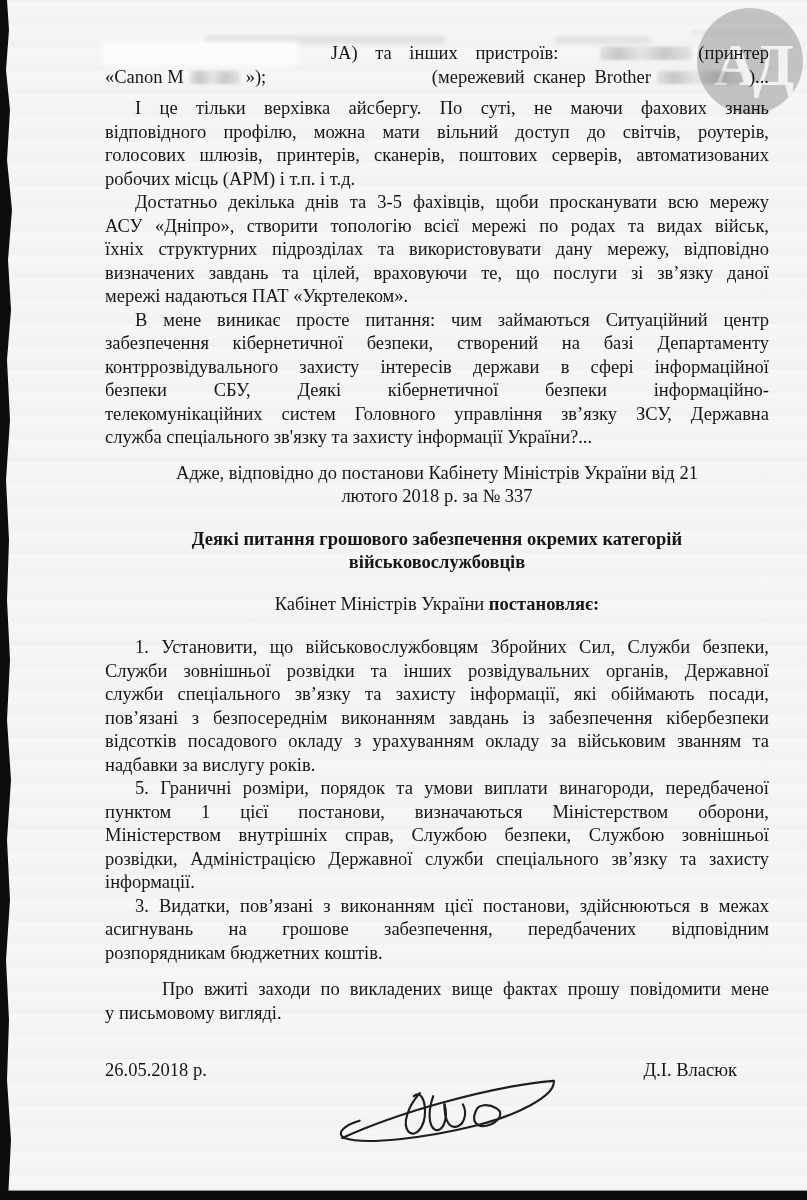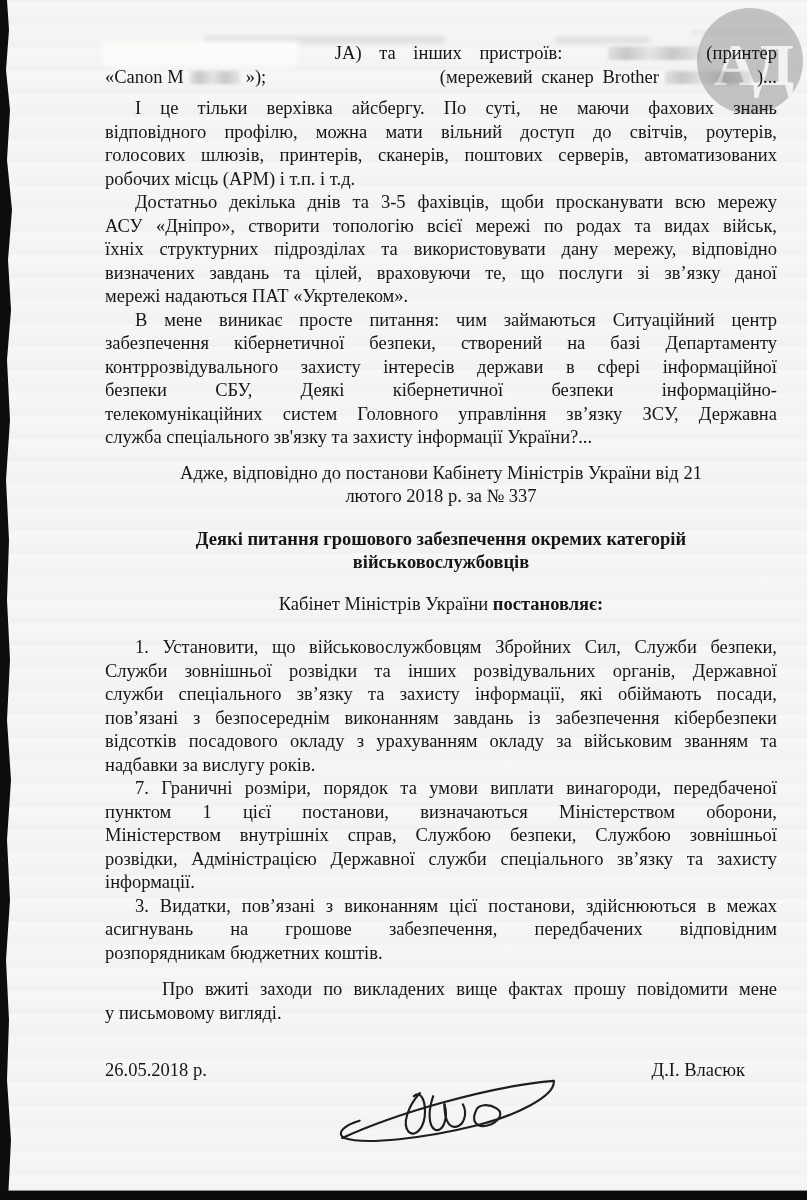--- a/index.html
+++ b/index.html
@@ -18,21 +18,21 @@
   }
   
   .page::before{
     content:"";position:absolute;inset:0;z-index:0;pointer-events:none;
     background:repeating-linear-gradient(180deg,
       rgba(120,120,120,0.05) 0px, rgba(120,120,120,0.00) 3px,
       rgba(0,0,0,0.00) 3px, rgba(160,160,160,0.06) 23px);
   }
   .content{
     position:relative;z-index:2;
-    padding:42px 30px 0 105px;
+    padding:42px 38px 0 105px;
     font-size:18.5px;
     line-height:23.5px;
   }
   .jline{
     text-align:justify;
     text-align-last:justify;
     white-space:nowrap;
     height:23.5px;
   }
   .jline.last{text-align-last:left;}
@@ -174,21 +174,21 @@
     <div style="margin-top:20px;">
       <div class="jline first">1. Установити, що військовослужбовцям Збройних Сил, Служби безпеки,</div>
       <div class="jline">Служби зовнішньої розвідки та інших розвідувальних органів, Державної</div>
       <div class="jline">служби спеціального зв’язку та захисту інформації, які обіймають посади,</div>
       <div class="jline">пов’язані з безпосереднім виконанням завдань із забезпечення кібербезпеки</div>
       <div class="jline">відсотків посадового окладу з урахуванням окладу за військовим званням та</div>
       <div class="jline last">надбавки за вислугу років.</div>
     </div>
 
     <div>
-      <div class="jline first">7. Граничні розміри, порядок та умови виплати винагороди, передбаченої</div>
+      <div class="jline first">5. Граничні розміри, порядок та умови виплати винагороди, передбаченої</div>
       <div class="jline">пунктом 1 цієї постанови, визначаються Міністерством оборони,</div>
       <div class="jline">Міністерством внутрішніх справ, Службою безпеки, Службою зовнішньої</div>
       <div class="jline">розвідки, Адміністрацією Державної служби спеціального зв’язку та захисту</div>
       <div class="jline last">інформації.</div>
     </div>
 
     <div>
       <div class="jline first">3. Видатки, пов’язані з виконанням цієї постанови, здійснюються в межах</div>
       <div class="jline">асигнувань на грошове забезпечення, передбачених відповідним</div>
       <div class="jline last">розпорядникам бюджетних коштів.</div>

